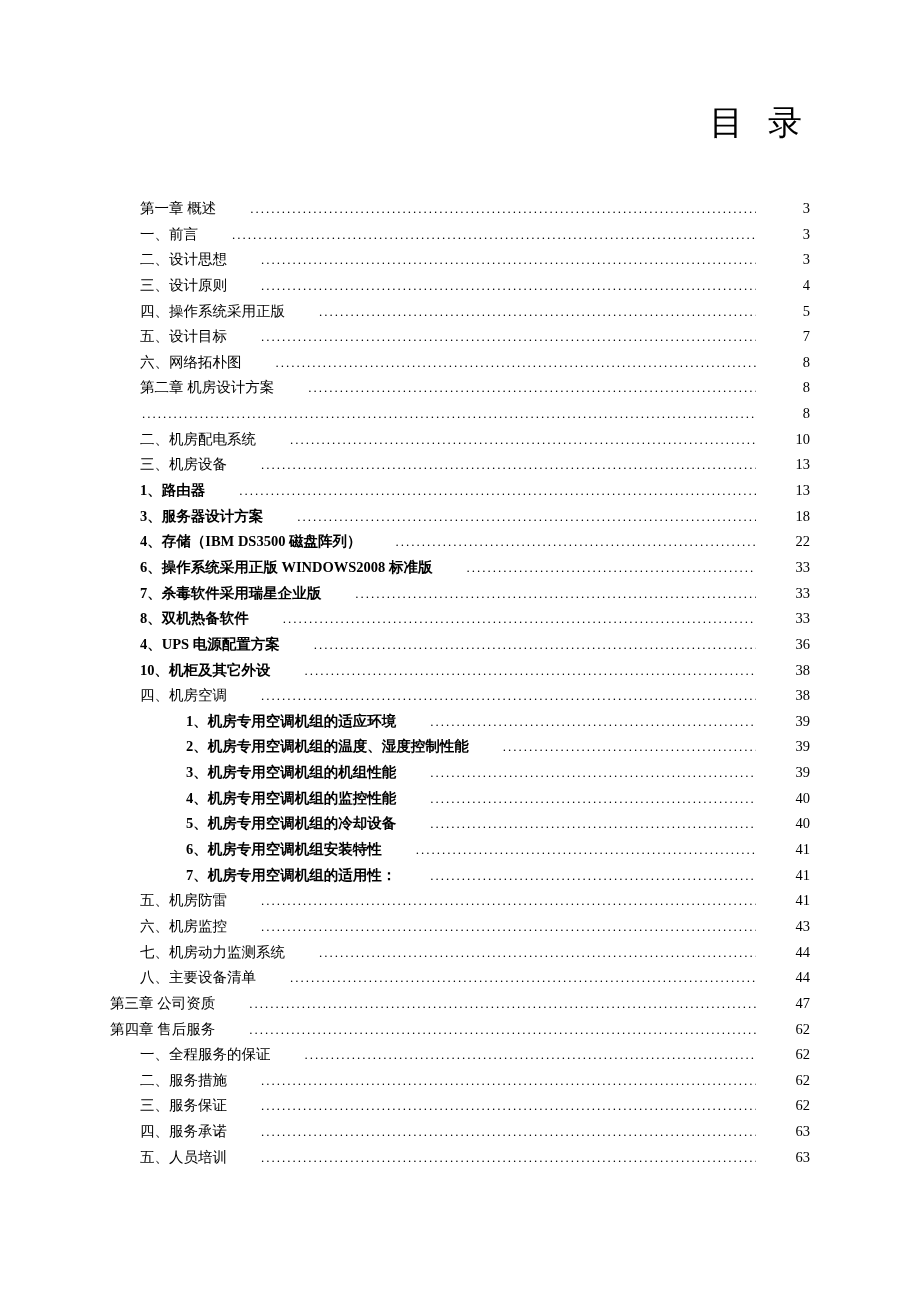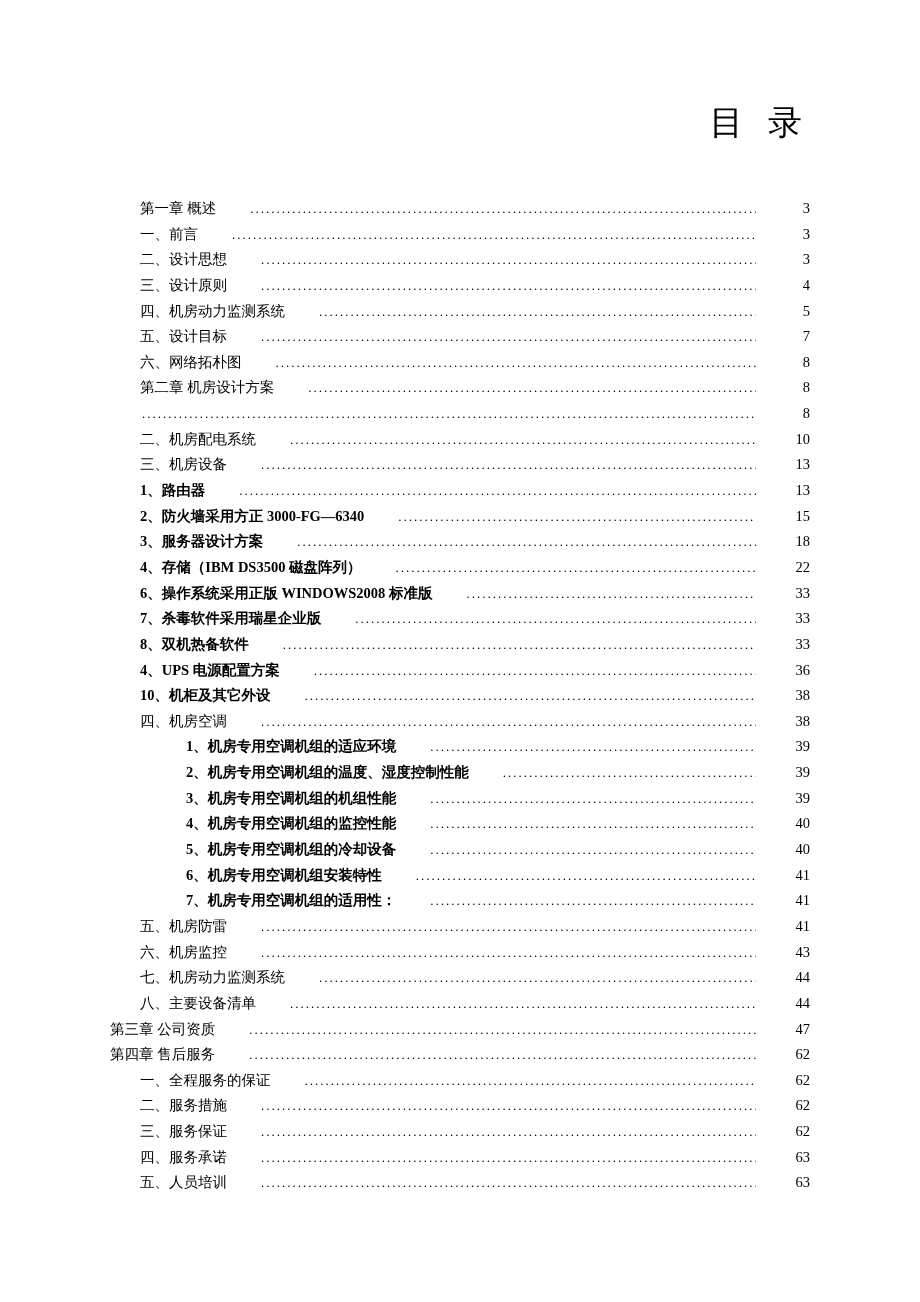--- a/index.html
+++ b/index.html
@@ -80,21 +80,21 @@
       <span class="toc-label">二、设计思想</span>
       <span class="toc-dots"></span>
       <span class="toc-page">3</span>
     </div>
     <div class="toc-row indent-1">
       <span class="toc-label">三、设计原则</span>
       <span class="toc-dots"></span>
       <span class="toc-page">4</span>
     </div>
     <div class="toc-row indent-1">
-      <span class="toc-label">四、机房动力监测系统</span>
+      <span class="toc-label">四、操作系统采用正版</span>
       <span class="toc-dots"></span>
       <span class="toc-page">5</span>
     </div>
     <div class="toc-row indent-1">
       <span class="toc-label">五、设计目标</span>
       <span class="toc-dots"></span>
       <span class="toc-page">7</span>
     </div>
     <div class="toc-row indent-1">
       <span class="toc-label">六、网络拓朴图</span>
@@ -117,25 +117,20 @@
     </div>
     <div class="toc-row indent-1">
       <span class="toc-label">三、机房设备</span>
       <span class="toc-dots"></span>
       <span class="toc-page">13</span>
     </div>
     <div class="toc-row indent-1">
       <span class="toc-label bold">1、路由器</span>
       <span class="toc-dots"></span>
       <span class="toc-page">13</span>
-    </div>
-    <div class="toc-row indent-1">
-      <span class="toc-label bold">2、防火墙采用方正 3000-FG—6340</span>
-      <span class="toc-dots"></span>
-      <span class="toc-page">15</span>
     </div>
     <div class="toc-row indent-1">
       <span class="toc-label bold">3、服务器设计方案</span>
       <span class="toc-dots"></span>
       <span class="toc-page">18</span>
     </div>
     <div class="toc-row indent-1">
       <span class="toc-label bold">4、存储（IBM DS3500 磁盘阵列）</span>
       <span class="toc-dots"></span>
       <span class="toc-page">22</span>

